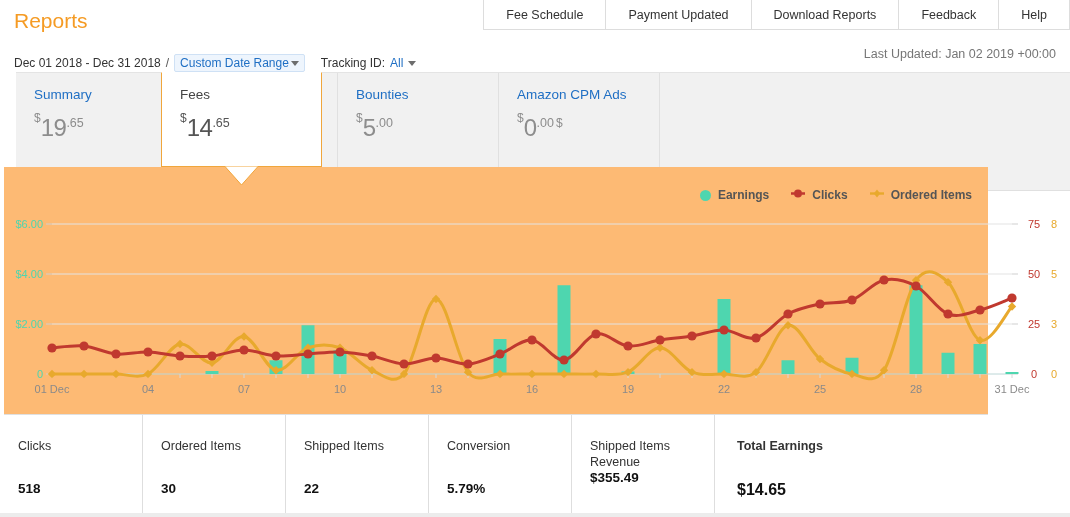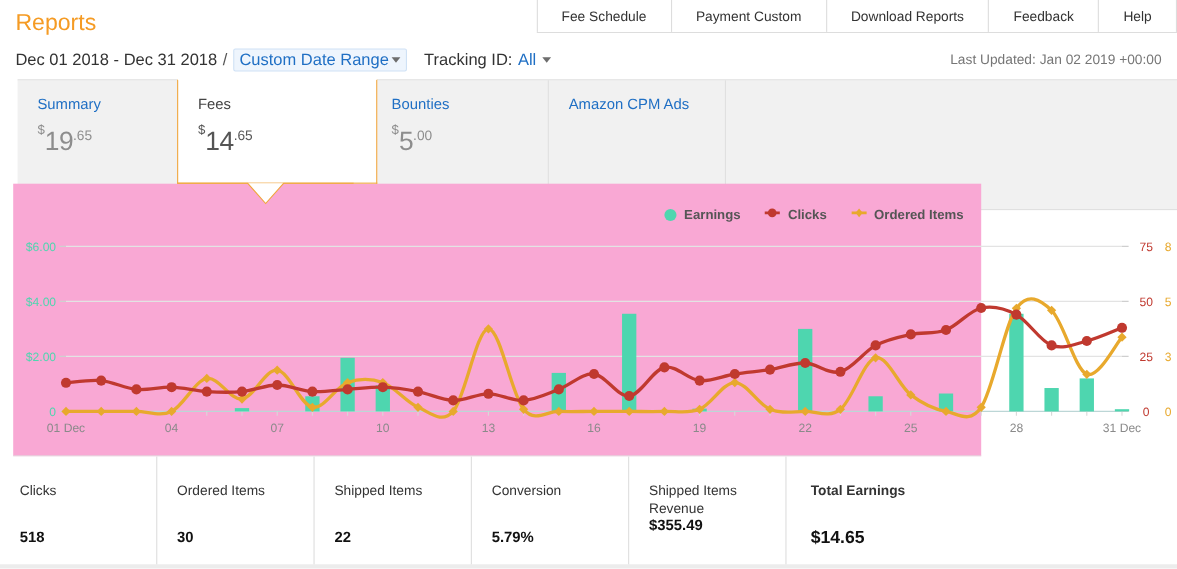--- a/index.html
+++ b/index.html
@@ -27,22 +27,22 @@
     white-space: nowrap;
   }
   .topnav-item:last-child { border-right: 1px solid #ddd; }
 
   
   .page-title {
     position: absolute; left: 14px; top: 9px;
     font-size: 21px; color: #F59B24; font-weight: normal;
   }
   .filterbar {
-    position: absolute; left: 14px; top: 44px;
-    display: flex; align-items: center; font-size: 15px; color: #444;
+    position: absolute; left: 14px; top: 54px;
+    display: flex; align-items: center; font-size: 12px; color: #444;
     gap: 0px;
   }
   .date-range-text { color: #333; }
   .slash { margin: 0 5px; color: #555; }
   .dropdown-pill {
     display: inline-flex; align-items: center; gap: 2px;
     background: #eef5fd; border: 1px solid #cfe1f5;
     border-radius: 2px; padding: 1px 5px 1px 5px;
     color: #1f6fc4; cursor: pointer;
   }
@@ -81,40 +81,40 @@
     font-family: "Liberation Sans", sans-serif;
   }
   .cur { font-size: 12px; vertical-align: 14px; }
   .whole { font-size: 24px; letter-spacing: -0.5px; }
   .cents { font-size: 12.5px; vertical-align: 9px; }
   .trail { font-size: 12px; vertical-align: 9px; margin-left: 2px; }
 
   
   .tab-selected {
     position: absolute; left: 161px; top: 72px;
-    width: 182px; height: 95px;
+    width: 161px; height: 95px;
     background: #ffffff;
     border: 1px solid #F0A63C;
     border-top-color: #ffffff;
     z-index: 6;
     padding: 14px 0 0 18px;
     cursor: pointer;
   }
   .tab-selected .tab-label { color: #444; }
   .tab-selected .tab-amount { color: #555; }
   .notch-wrap {
     position: absolute; left: 161px; top: 166px;
     width: 161px; height: 22px; z-index: 7; pointer-events: none;
   }
 
   
   .chart-panel {
-    position: absolute; left: 12px; top: 167px;
-    width: 880px; height: 248px;
-    background: #f9a8d4;
+    position: absolute; left: 4px; top: 167px;
+    width: 984px; height: 248px;
+    background: #fdba74;
     border-bottom: 1px solid #e0e0e0;
   }
   .legend {
     position: absolute; right: 16px; top: 21px;
     display: flex; align-items: center; gap: 22px;
     font-size: 12px; color: #555; font-weight: bold;
   }
   .legend-item { display: flex; align-items: center; gap: 7px; cursor: pointer; }
   .lg-dot { width: 11px; height: 11px; border-radius: 50%; display: block; }
 
@@ -141,21 +141,21 @@
   .metric.m-total .m-head { font-weight: bold; }
   .metric.m-total .m-val { font-size: 16px; }
 </style>
 </head>
 <body>
 
 <div id="app">
 
   <div class="topnav">
     <div class="topnav-item">Fee Schedule</div>
-    <div class="topnav-item">Payment Custom</div>
+    <div class="topnav-item">Payment Updated</div>
     <div class="topnav-item">Download Reports</div>
     <div class="topnav-item">Feedback</div>
     <div class="topnav-item">Help</div>
   </div>
 
   <div class="page-title">Reports</div>
 
   <div class="filterbar">
     <span class="date-range-text">Dec 01 2018 - Dec 31 2018</span>
     <span class="slash">/</span>
@@ -181,20 +181,23 @@
     </div>
     <div class="tab"></div>
     <div class="tab">
       <div class="tab-label">Bounties</div>
       <div class="tab-amount">
         <span class="cur">$</span><span class="whole">5</span><span class="cents">.00</span>
       </div>
     </div>
     <div class="tab">
       <div class="tab-label">Amazon CPM Ads</div>
+      <div class="tab-amount">
+        <span class="cur">$</span><span class="whole">0</span><span class="cents">.00</span><span class="trail">$</span>
+      </div>
     </div>
   </div>
 
   <div class="tab-selected">
     <div class="tab-label">Fees</div>
     <div class="tab-amount">
       <span class="cur">$</span><span class="whole">14</span><span class="cents">.65</span>
     </div>
   </div>
   <div class="notch-wrap">

